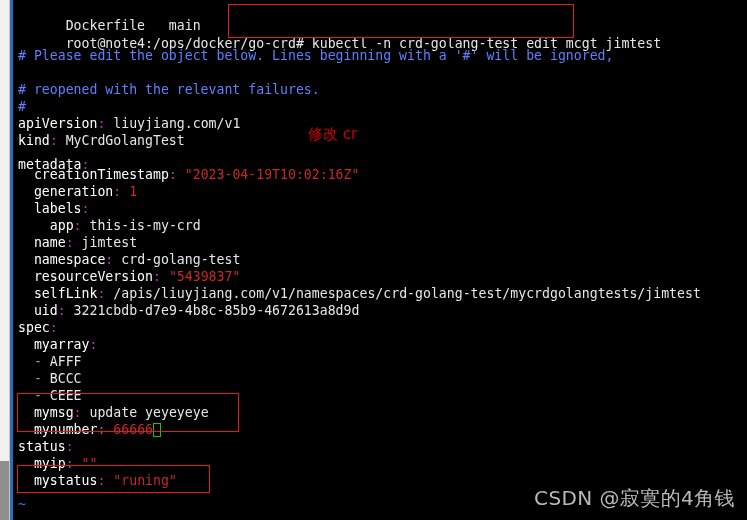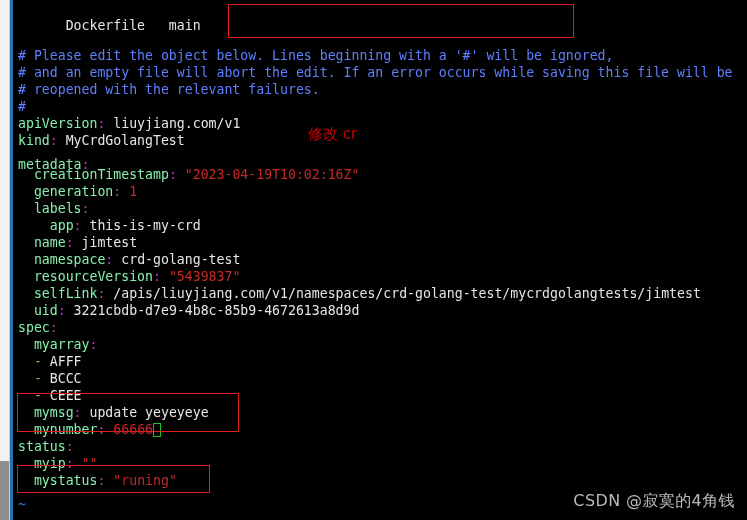--- a/index.html
+++ b/index.html
@@ -51,21 +51,21 @@
     position: absolute;
     left: 5px;
     height: 17px;
     line-height: 17px;
     font-size: 13.2px;
     letter-spacing: 0px;
     white-space: pre;
     color: #d6d6d6;
   }
   
-  .k      { color: #86efac; }   
+  .k      { color: #ffffff; }   
   .c      { color: #c030c0; }   
   .s      { color: #c62828; }   
   .v      { color: #e6e6e6; }   
   .cm     { color: #5f7fff; }   
   .dash   { color: #b5a642; }   
   .tilde  { color: #2f6fe0; }   
   .prompt { color: #e6e6e6; }
   
   .cursor {
     display: inline-block;
@@ -92,21 +92,21 @@
     white-space: pre;
     margin-top: 20px;
   }
   
   .watermark {
     position: absolute;
     right: 12px;
     bottom: 8px;
     color: #b9b9b9;
     font-family: "DejaVu Sans", "Liberation Sans", sans-serif;
-    font-size: 16px;
+    font-size: 20px;
     letter-spacing: 0.4px;
     white-space: pre;
     text-align: center;
   }
 </style>
 </head>
 <body>
 
 <div id="screen">
 
@@ -114,23 +114,25 @@
     <div class="gutter-thumb"></div>
   </div>
   <div class="accent-bar"></div>
 
   <div class="term">
 
     <div class="line" style="top:0px;">
       <span class="v">Dockerfile   main</span>
     </div>
 
+    <div class="line" style="top:18px;">
+      <span class="prompt">root@note4:/ops/docker/go-crd#</span><span class="prompt"> kubectl -n crd-golang-test edit mcgt jimtest</span>
+    </div>
 
     <div class="line cm" style="top:47px;"># Please edit the object below. Lines beginning with a '#' will be ignored,</div>
-    <div class="line cm" style="top:64px;"># and an empty file will abort the edit. If an error occurs while saving this file will be</div>
     <div class="line cm" style="top:81px;"># reopened with the relevant failures.</div>
     <div class="line cm" style="top:98px;">#</div>
 
     <div id="yaml-root">
         <div class="line" style="top: 115px;"><span class="v"></span><span class="k">apiVersion</span><span class="c">:</span><span class="v"> liuyjiang.com/v1</span></div>
         <div class="line" style="top: 132px;"><span class="v"></span><span class="k">kind</span><span class="c">:</span><span class="v"> MyCrdGolangTest</span></div>
         <div class="line" style="top: 149px; margin-top: 7px;"><span class="v"></span><span class="k">metadata</span><span class="c">:</span></div>
         <div class="line" style="top: 166px;"><span class="v">  </span><span class="k">creationTimestamp</span><span class="c">:</span><span class="s"> "2023-04-19T10:02:16Z"</span></div>
         <div class="line" style="top: 183px;"><span class="v">  </span><span class="k">generation</span><span class="c">:</span><span class="s"> 1</span></div>
         <div class="line" style="top: 200px;"><span class="v">  </span><span class="k">labels</span><span class="c">:</span></div>

